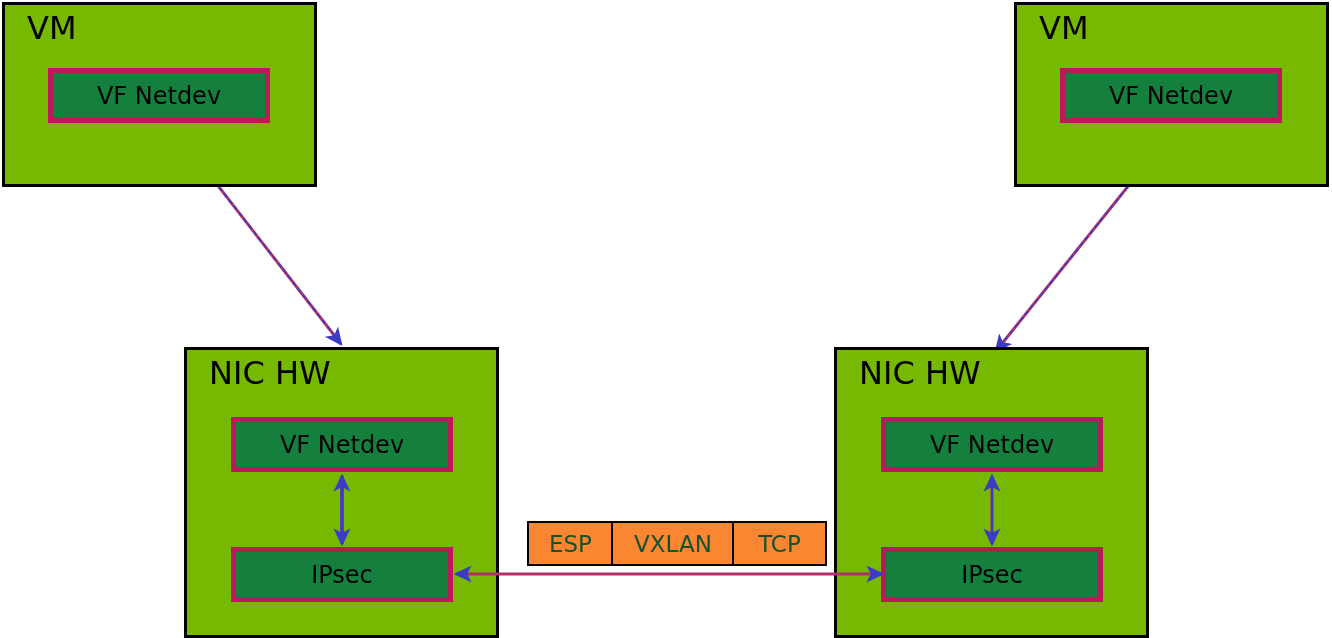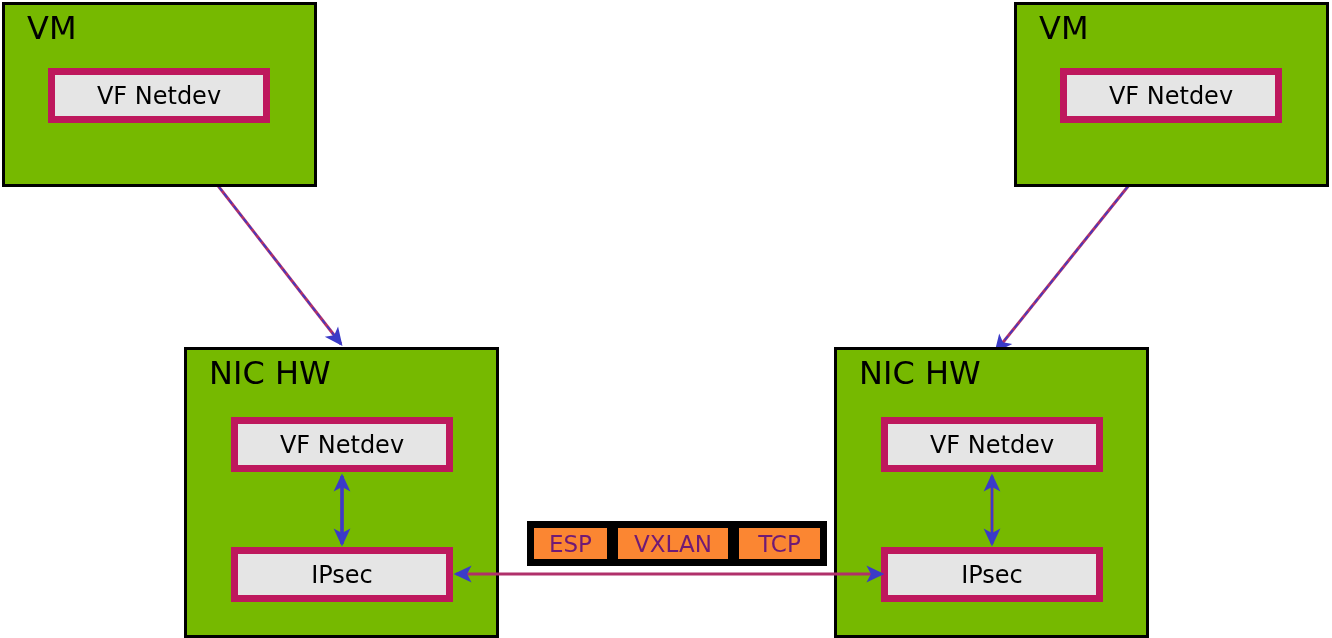--- a/index.html
+++ b/index.html
@@ -27,44 +27,44 @@
     position: absolute;
     left: 22px;
     top: 6px;
     font-size: 32px;
     color: #000000;
     line-height: 1.1;
     white-space: nowrap;
   }
   .leaf-box {
     position: absolute;
-    background: #e5e5e5;
-    border: 7px solid #be185d;
+    background: #15803d;
+    border: 5px solid #be185d;
     box-sizing: border-box;
     display: flex;
     align-items: center;
     justify-content: center;
     font-size: 24px;
     color: #000000;
     white-space: nowrap;
   }
   .packet {
     position: absolute;
     display: flex;
     box-sizing: border-box;
   }
   .packet-field {
     background: #fb8632;
-    border: 7px solid #000000;
+    border: 2px solid #000000;
     box-sizing: border-box;
     display: flex;
     align-items: center;
     justify-content: center;
     font-size: 23px;
-    color: #701a75;
+    color: #14532d;
     white-space: nowrap;
     margin-left: -3px;
   }
   .packet-field:first-child {
     margin-left: 0;
   }
   .arrow-layer {
     position: absolute;
     left: 0;
     top: 0;

